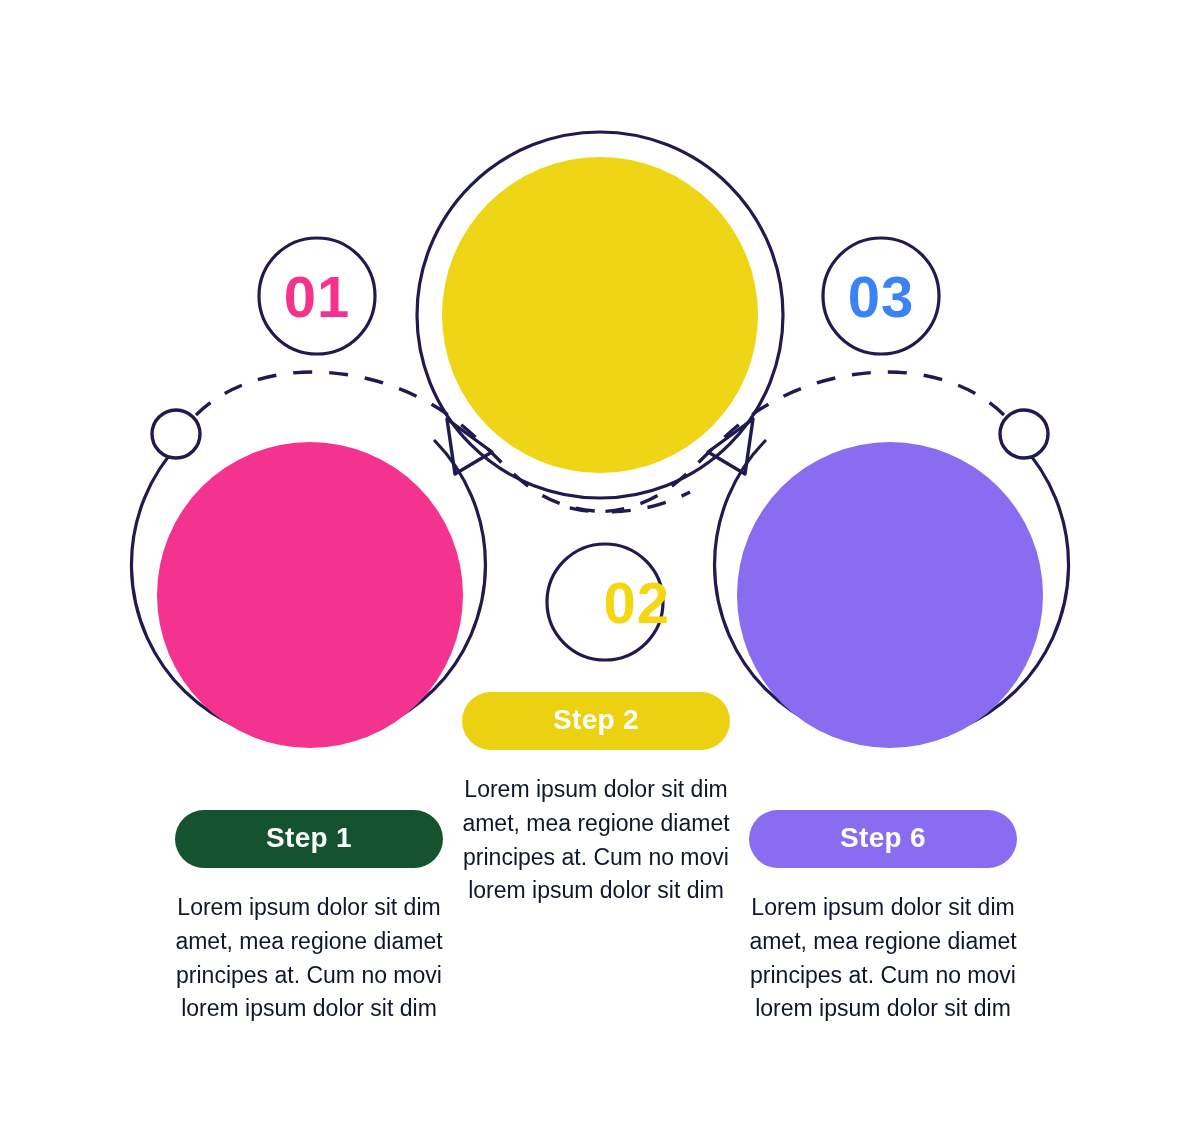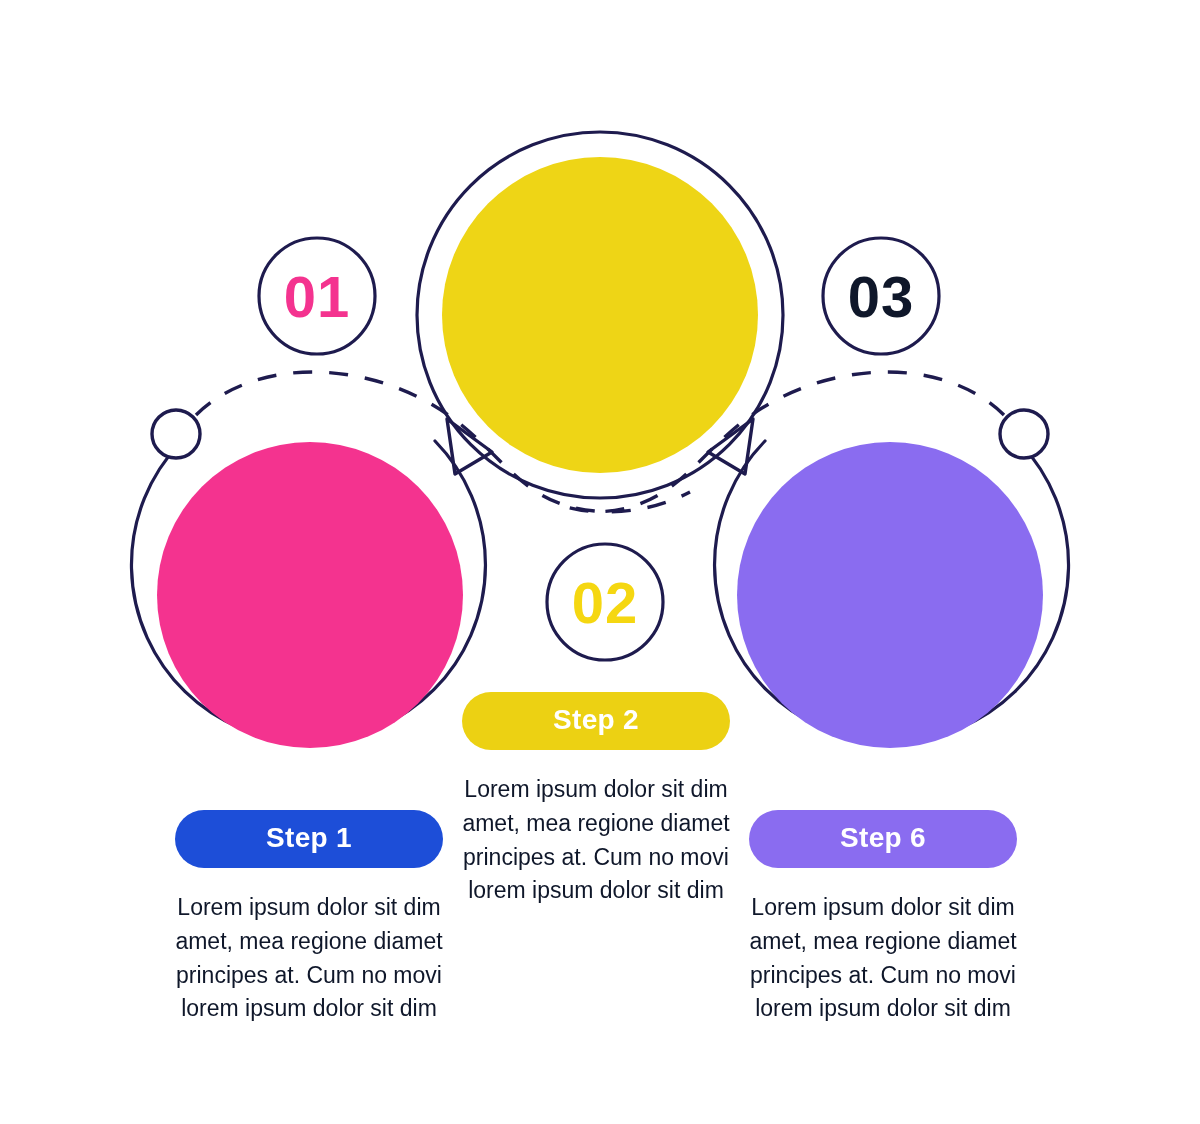--- a/index.html
+++ b/index.html
@@ -78,22 +78,22 @@
     position: absolute;
     width: 130px;
     text-align: center;
     font-size: 58px;
     font-weight: 700;
     letter-spacing: 1px;
     line-height: 1;
     user-select: none;
   }
   #badge-num-01 { left: 252px;  top: 268px; color: #f4338f; }
-  #badge-num-02 { left: 540px;  top: 574px; color: #f5d711; }
-  #badge-num-03 { left: 816px;  top: 268px; color: #0f172a; }
+  #badge-num-02 { left: 540px;  top: 574px; color: #f5d711; text-align: right; }
+  #badge-num-03 { left: 816px;  top: 268px; color: #3b82f6; }
 
   .step-column {
     position: absolute;
     width: 268px;
     text-align: center;
   }
   #step-column-1 { left: 175px; top: 810px; }
   #step-column-2 { left: 462px; top: 692px; }
   #step-column-3 { left: 749px; top: 810px; }
 
@@ -105,21 +105,21 @@
     border-radius: 34px;
     padding: 14px 0 16px 0;
     color: #ffffff;
     font-size: 28px;
     font-weight: 700;
     letter-spacing: 0.3px;
     line-height: 1;
     font-family: "Liberation Sans", sans-serif;
     cursor: pointer;
   }
-  #step-pill-1 { background: #1d4ed8; }
+  #step-pill-1 { background: #14532d; }
   #step-pill-2 { background: #ecd113; }
   #step-pill-3 { background: #8a6cf0; }
 
   .step-body {
     margin-top: 23px;
     color: #0f172a;
     font-size: 23px;
     line-height: 1.47;
     font-family: Liberation Sans, sans-serif;
   }

